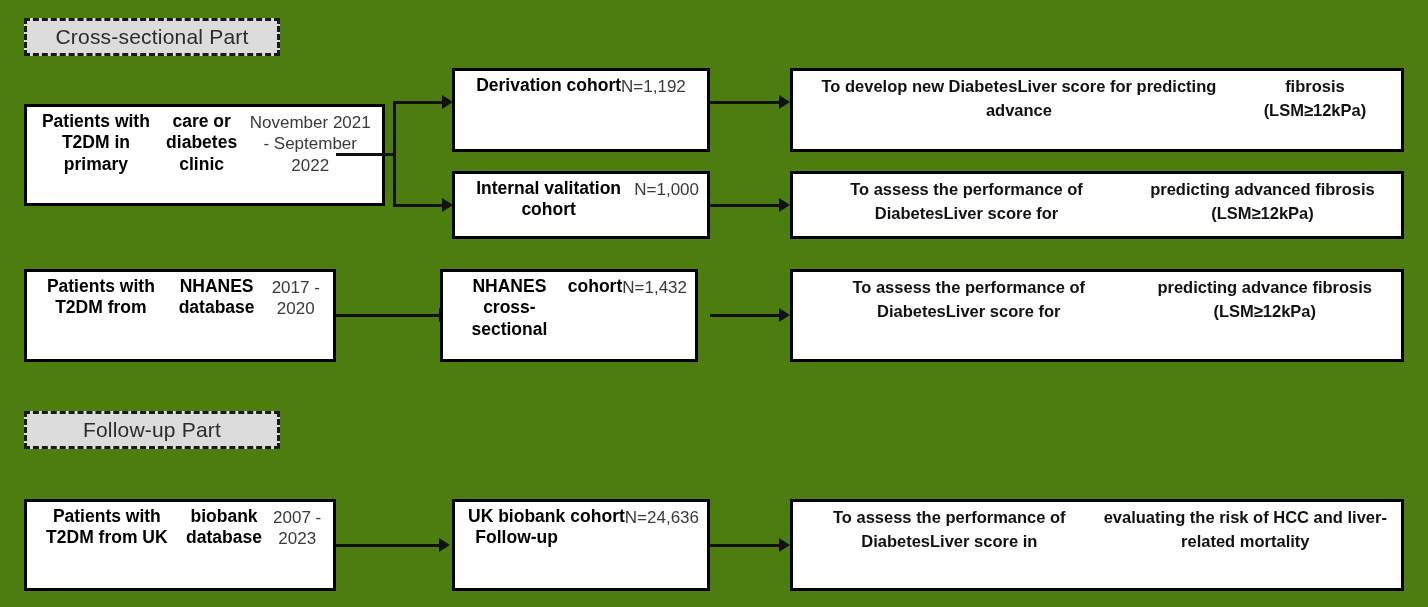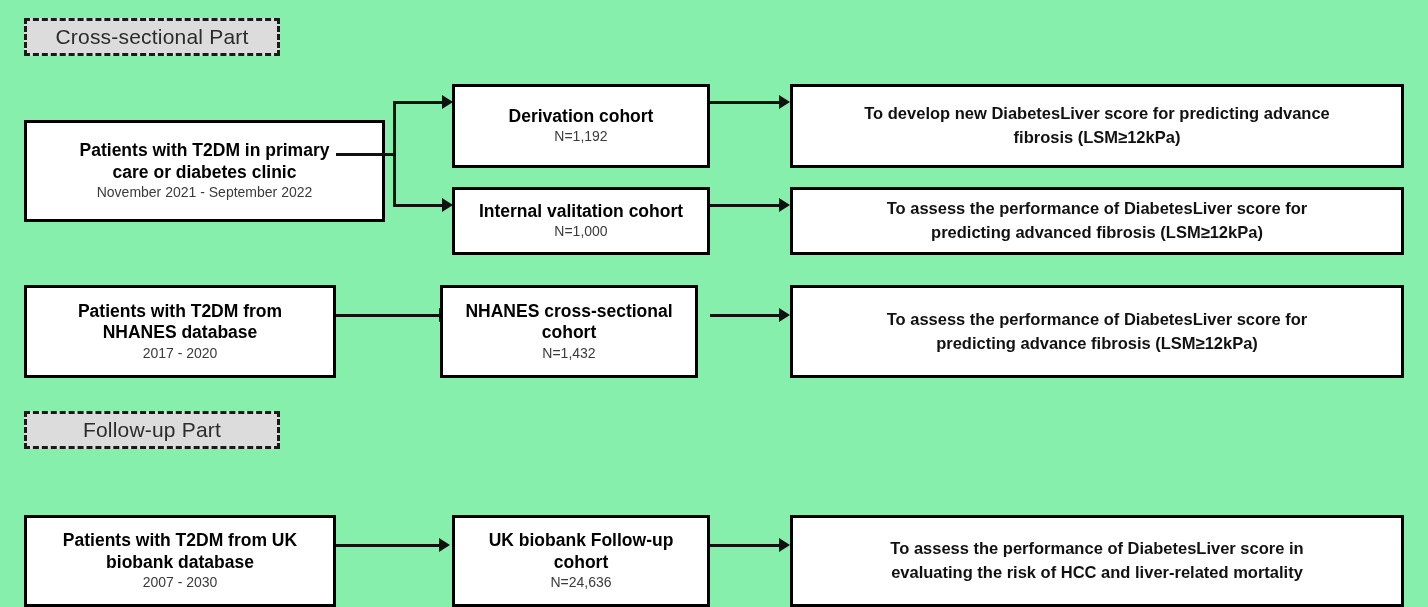--- a/index.html
+++ b/index.html
@@ -8,21 +8,21 @@
     background: #ffffff;
   }
   body {
     font-family: "Liberation Sans", sans-serif;
     color: #000000;
   }
   #canvas {
     position: relative;
     width: 1428px;
     height: 607px;
-    background: #86efac;
+    background: #4d7c0f;
     overflow: hidden;
   }
 
   
   .section-header {
     position: absolute;
     box-sizing: border-box;
     background: #dcdcdc;
     border: 3px dashed #1a1a1a;
     display: flex;
@@ -33,35 +33,33 @@
     letter-spacing: 0.2px;
   }
 
   
   .node {
     position: absolute;
     box-sizing: border-box;
     background: #ffffff;
     border: 3px solid #000000;
     display: flex;
-    flex-direction: column;
-    align-items: center;
+    align-items: flex-start;
     justify-content: center;
     text-align: center;
     padding: 4px 8px;
-    margin-top: 16px;
   }
   .node .title {
     font-weight: bold;
     font-size: 17.5px;
     line-height: 1.22;
     color: #000000;
   }
   .node .sub {
-    font-size: 14px;
+    font-size: 17px;
     line-height: 1.25;
     color: #3a3a3a;
     margin-top: 1px;
   }
   .node.plain .title {
     font-weight: bold;
     font-size: 16.5px;
     line-height: 1.45;
     color: #111111;
   }
@@ -157,21 +155,21 @@
     <div class="title">predicting advance fibrosis (LSM≥12kPa)</div>
   </div>
 
   <div class="section-header" style="left:24px; top:411px; width:256px; height:38px;">
     <span>Follow-up Part</span>
   </div>
 
   <div class="node" style="left:24px; top:499px; width:312px; height:92px;">
     <div class="title">Patients with T2DM  from UK</div>
     <div class="title">biobank database</div>
-    <div class="sub">2007 - 2030</div>
+    <div class="sub">2007 - 2023</div>
   </div>
 
   <div class="hline" style="left:336px; top:544px; width:110px;"></div>
   <div class="arrowhead" style="left:439px; top:538px;"></div>
 
   <div class="node" style="left:452px; top:499px; width:258px; height:92px;">
     <div class="title">UK biobank Follow-up</div>
     <div class="title">cohort</div>
     <div class="sub">N=24,636</div>
   </div>

